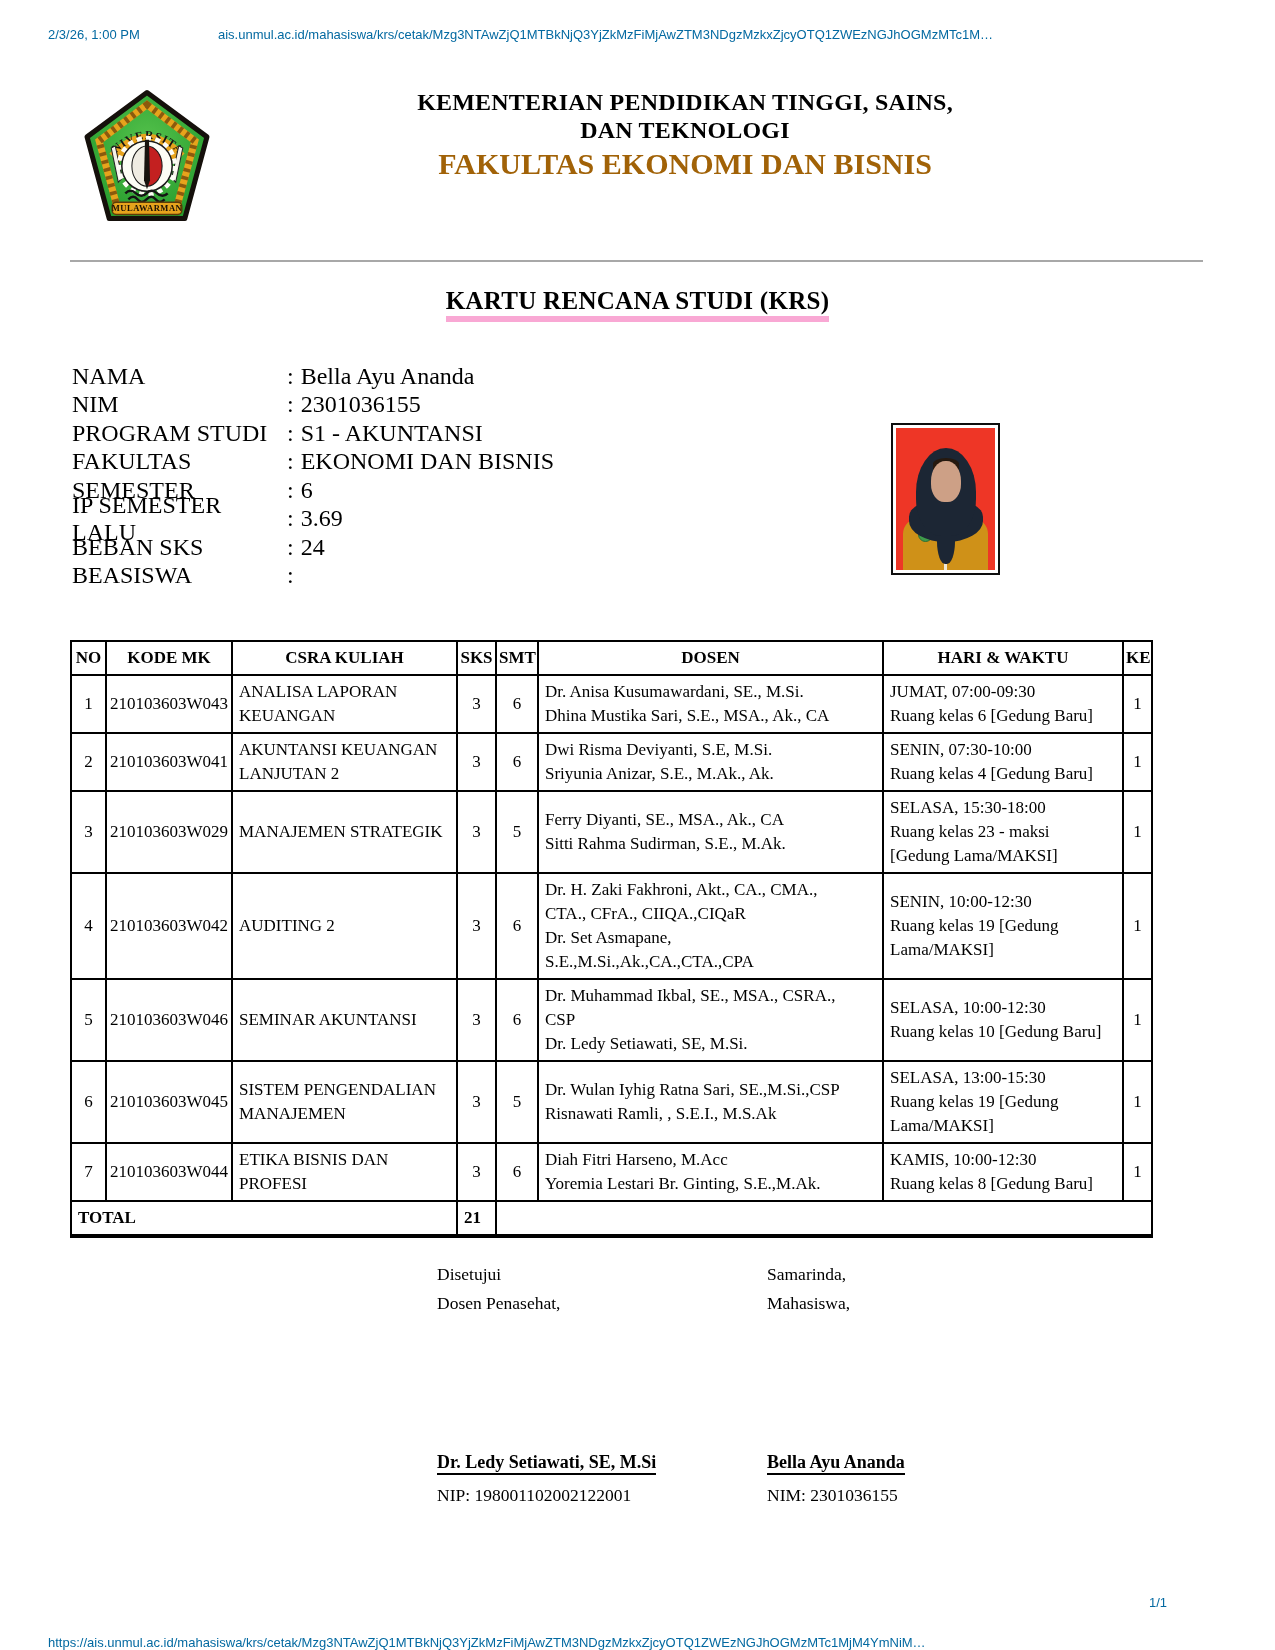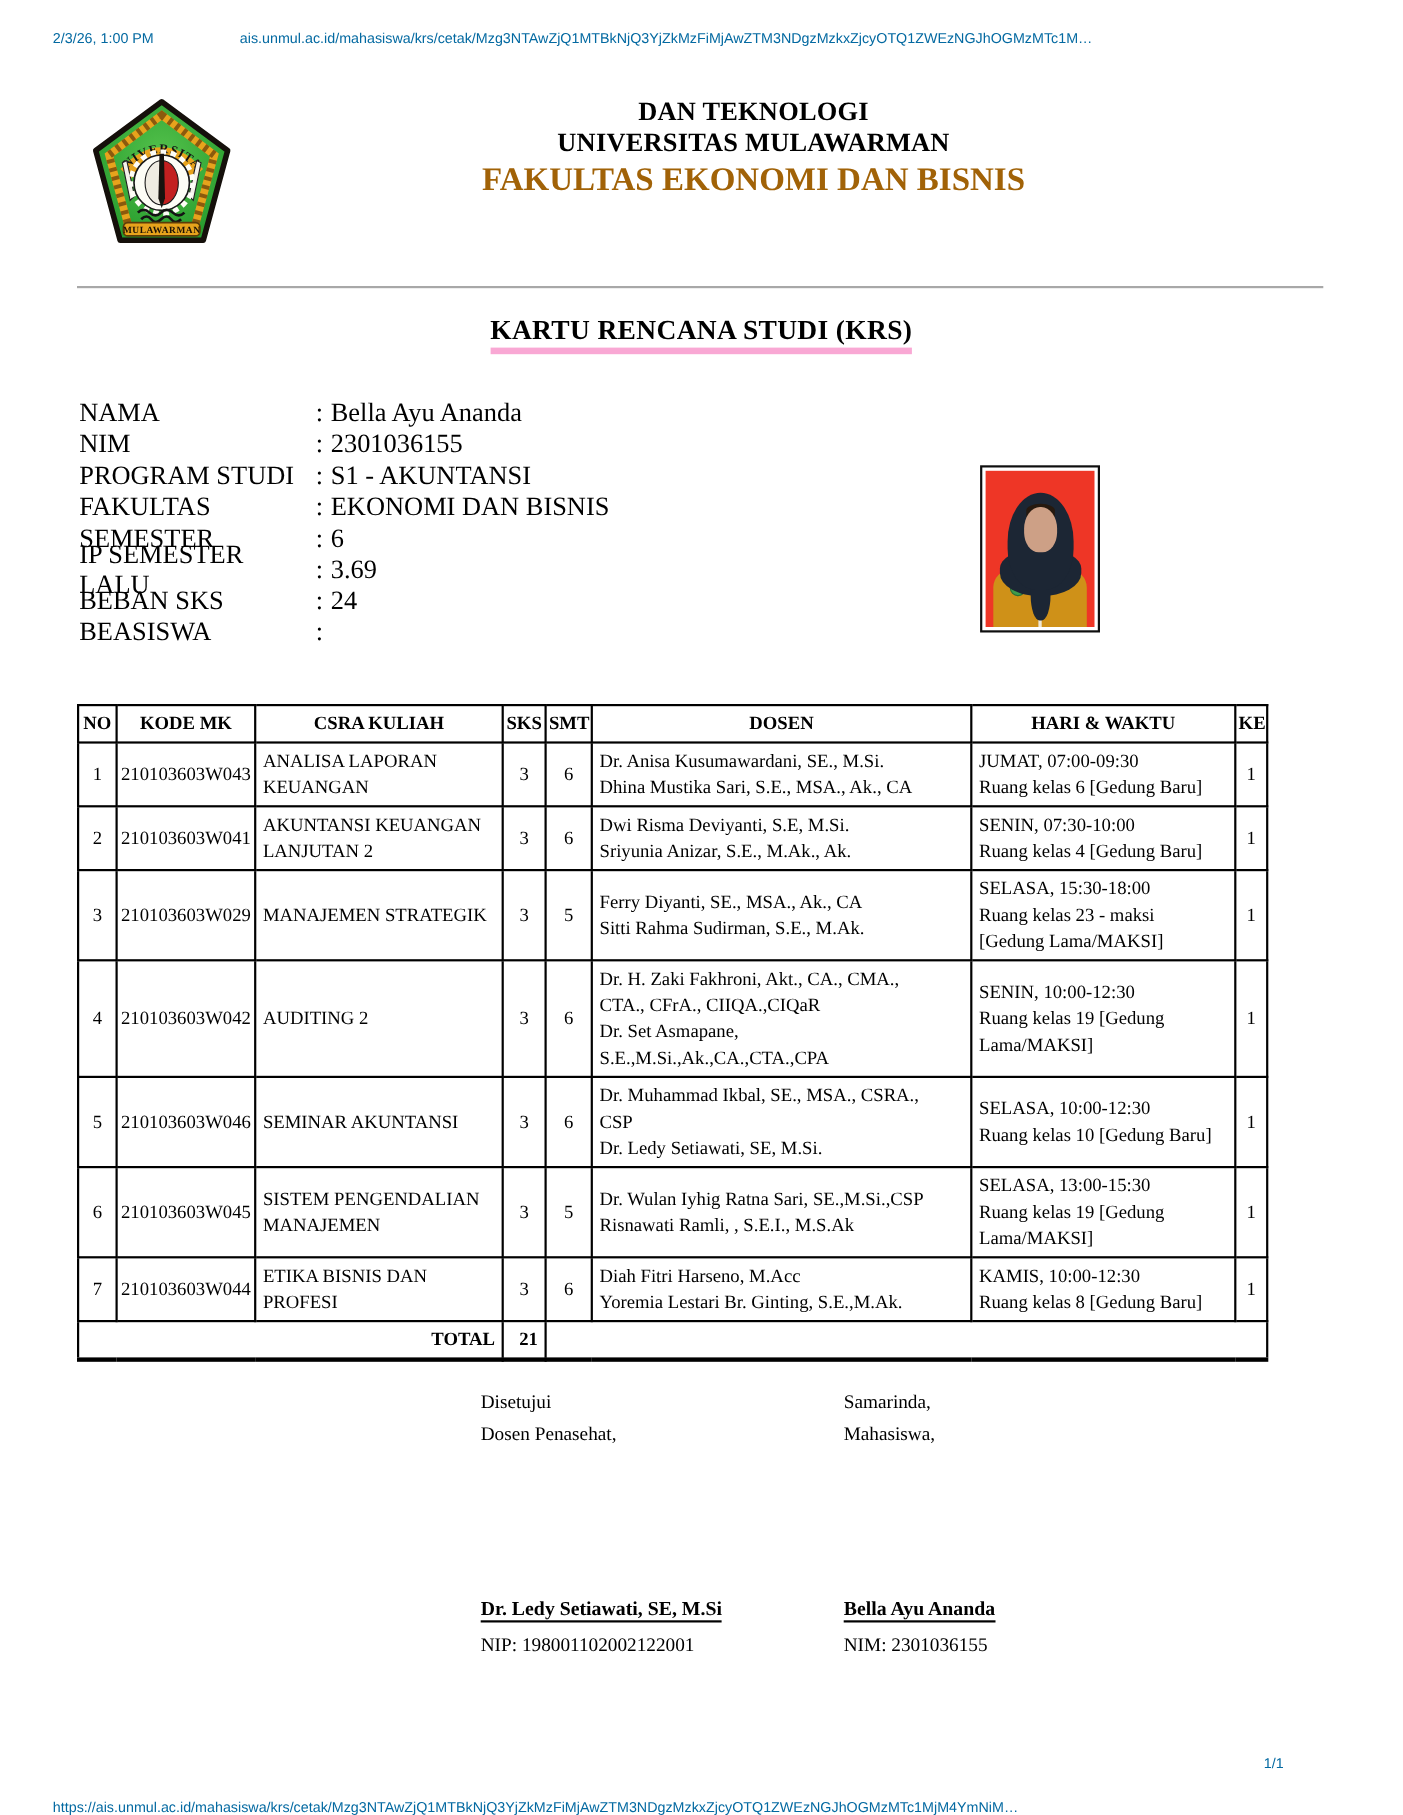--- a/index.html
+++ b/index.html
@@ -40,21 +40,21 @@
   
   table.krs{left:70px;top:640px;width:1081px;border-collapse:collapse;table-layout:fixed;
             font-size:17px;line-height:24px;}
   table.krs th,table.krs td{border:2px solid #000;box-sizing:border-box;}
   table.krs{border:2px solid #000;border-bottom:4px solid #000;}
   table.krs th{font-size:17px;font-weight:bold;text-align:center;padding:4px 2px;}
   table.krs td{padding:4px 6px;vertical-align:middle;}
   .c-center{text-align:center;padding:4px 2px !important;}
   .pre{white-space:pre-line;}
   .kode{padding:4px 3px !important;}
-  .total-label,.total-sks{font-weight:bold;text-align:right;height:34px;}
+  .total-label,.total-sks{font-weight:bold;text-align:left;height:34px;}
   
   .sig{font-size:17.5px;line-height:29px;}
   .sig-left{left:437px;top:1260px;}
   .sig-right{left:767px;top:1260px;}
   .sig-space{height:130px;}
   .sig-name{display:inline-block;font-weight:bold;font-size:18px;border-bottom:2px solid #000;padding-bottom:0;line-height:22px;}
   .sig-id{margin-top:6px;line-height:24px;}
 </style>
 </head>
 <body>
@@ -88,22 +88,22 @@
       <path d="M63.5 56 a15 20 0 0 1 0 40 z" fill="#c32020" stroke="#1a1a1a" stroke-width="1"></path>
       <path d="M61.5 50 L65.5 50 L66.5 90 L63.5 99 L60.5 90 Z" fill="#17130e"></path>
       <path d="M42 103 q5 -5 10.5 0 t10.5 0 t10.5 0 t10.5 0" fill="none" stroke="#141414" stroke-width="2.4"></path>
       <path d="M45 109 q5 -5 9 0 t9 0 t9 0 t9 0" fill="none" stroke="#141414" stroke-width="2.4"></path>
       <rect x="29" y="112" width="69" height="12" rx="4" fill="#e7a31c" stroke="#5c3c08" stroke-width="1.5"></rect>
       <text x="63.5" y="121" text-anchor="middle" font-size="8.5" font-weight="bold" fill="#1c1206" letter-spacing=".5">MULAWARMAN</text>
     </svg>
   </div>
 
   <div class="abs lh-text">
+    <div class="lh-line">KEMENTERIAN PENDIDIKAN TINGGI, SAINS,</div>
     <div class="lh-line">DAN TEKNOLOGI</div>
-    <div class="lh-line">UNIVERSITAS MULAWARMAN</div>
     <div class="lh-faculty">FAKULTAS EKONOMI DAN BISNIS</div>
   </div>
 
   <div class="abs rule"></div>
 
   <div class="abs doc-title">
     <span>KARTU RENCANA STUDI (KRS)</span>
   </div>
 
   <div class="abs student">

